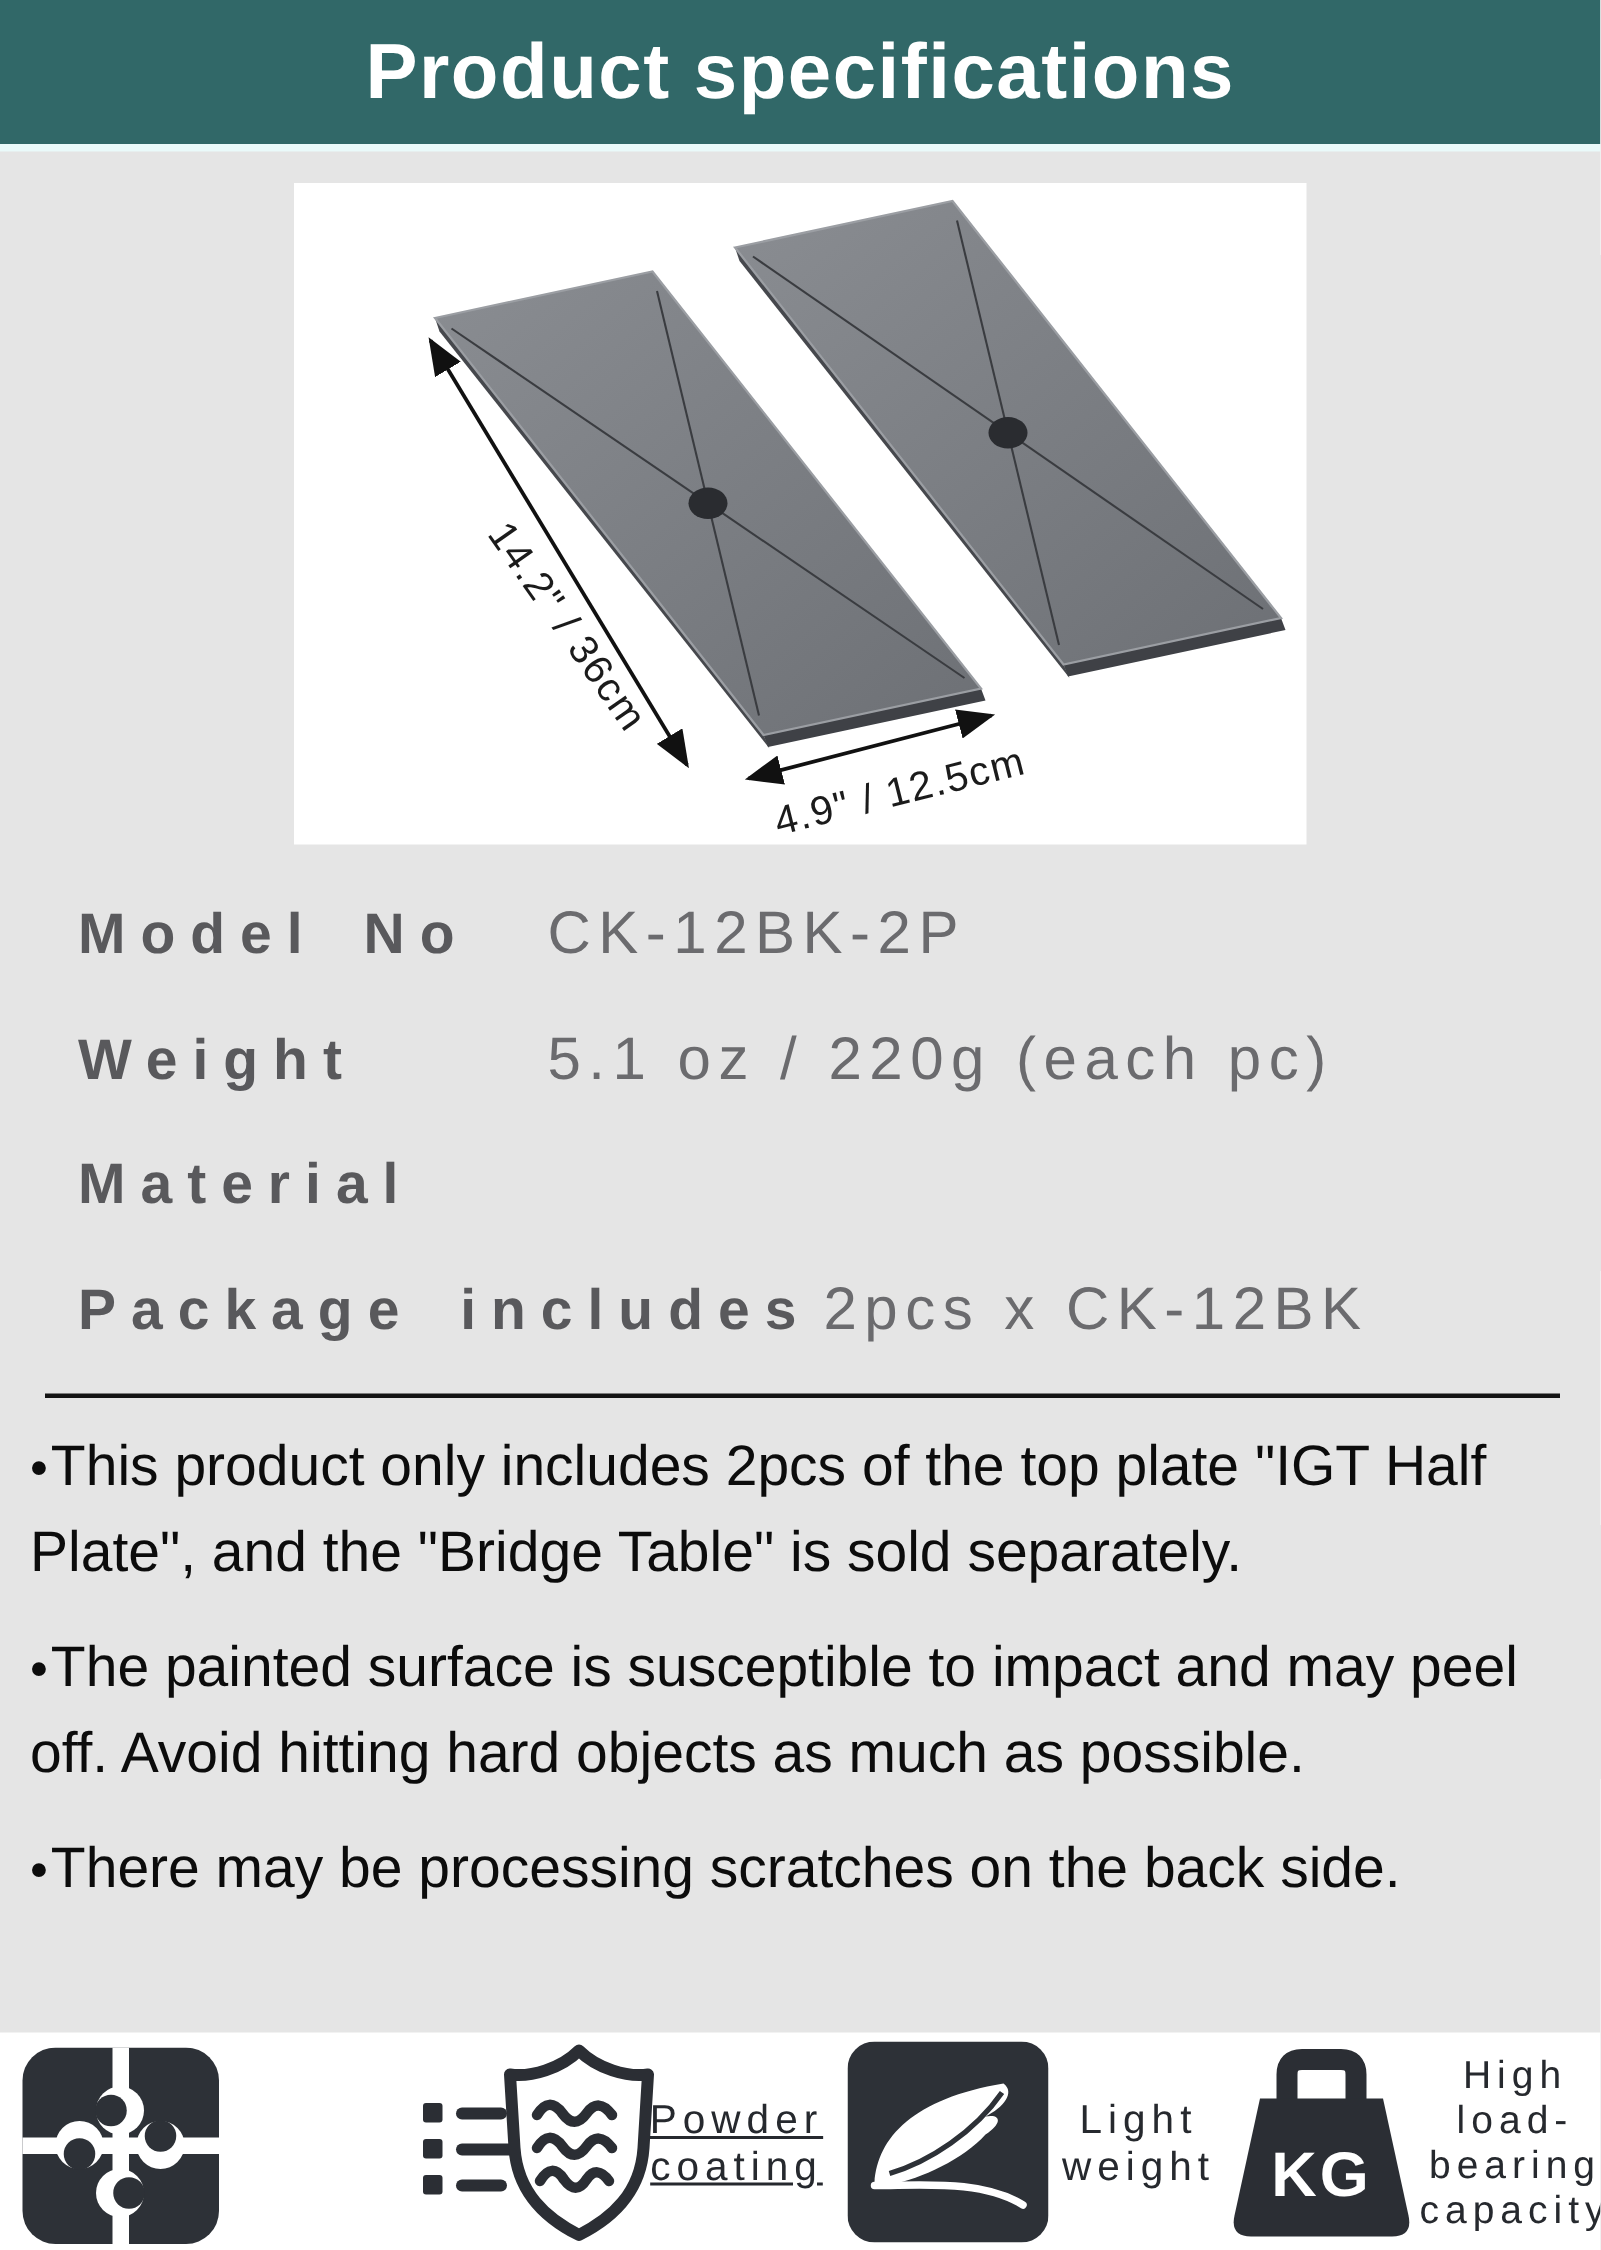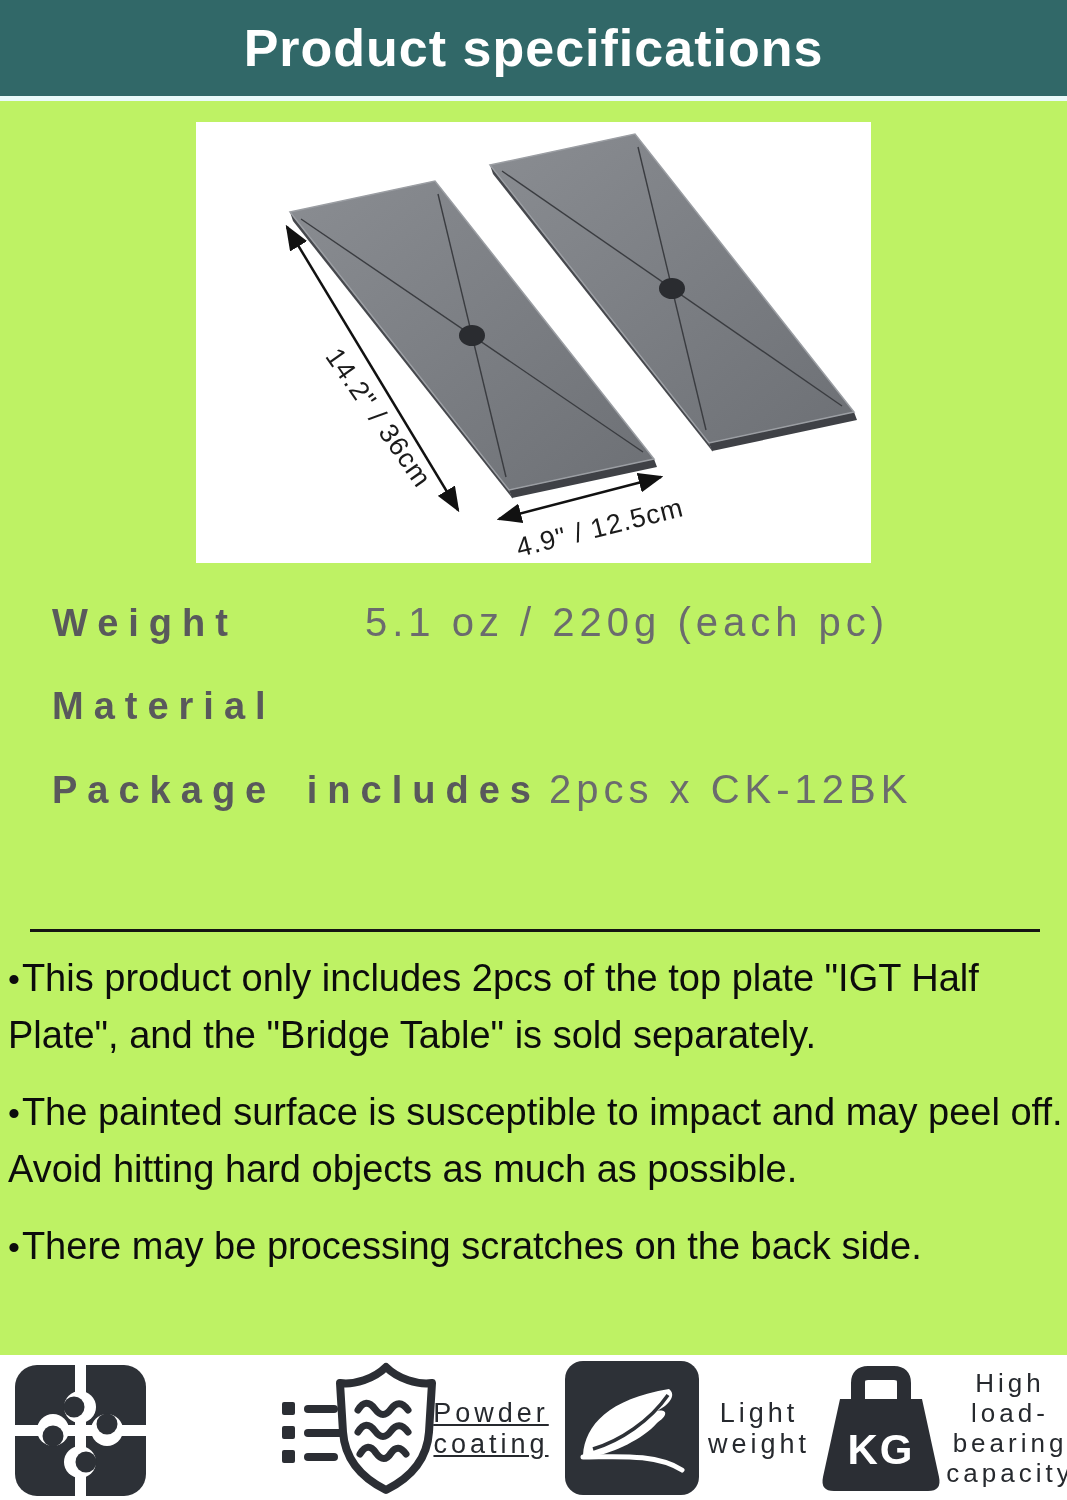--- a/index.html
+++ b/index.html
@@ -1,18 +1,18 @@
 <!DOCTYPE html>
 <html><head>
 <meta charset="utf-8">
 <style>
   html,body { margin:0; padding:0; }
   .page {
     position:relative; width:1067px; height:1500px;
-    background:#bef264; overflow:hidden;
+    background:#e5e5e5; overflow:hidden;
     font-family:"Liberation Sans", sans-serif;
   }
   
   .header {
     position:absolute; top:0; left:0; width:1067px; height:96px;
     background:#316868; display:flex; align-items:center; justify-content:center;
   }
   .header .title {
     color:#ffffff; font-size:52px; font-weight:bold; letter-spacing:1px;
   }
@@ -34,21 +34,21 @@
   .specs { position:absolute; left:52px; top:598px; width:985px; }
   .spec-row { display:flex; align-items:baseline; margin-bottom:35px; line-height:48px; }
   .spec-label {
     font-weight:bold; font-size:38px; letter-spacing:10px; word-spacing:10px;
     color:#59595c; min-width:305px; flex-shrink:0;
   }
   .spec-value { font-size:40px; letter-spacing:5px; color:#6b6b6e; margin-left:8px; white-space:nowrap; }
   .divider { position:absolute; top:929px; left:30px; width:1010px; border-top:3px solid #141414; }
   
   .notes { position:absolute; left:8px; top:950px; width:1058px; }
-  .note { margin:0 0 20px 0; font-size:38px; line-height:1.5; color:#0c0c0c; letter-spacing:0px; }
+  .note { margin:0 0 20px 12px; font-size:38px; line-height:1.5; color:#0c0c0c; letter-spacing:0px; }
   .note .bullet { font-size:34px; margin-right:2px; }
   
   .features {
     position:absolute; left:0; top:1355px; width:1067px; height:145px;
     background:#ffffff;
   }
   .feature-icon { position:absolute; }
   .feature-label {
     position:absolute; display:flex; flex-direction:column; justify-content:center;
     text-align:center; color:#26292e; font-size:27px; letter-spacing:4px; line-height:31px;
@@ -103,20 +103,24 @@
       </g>
 
       <line x1="91" y1="105" x2="262" y2="388" stroke="#111" stroke-width="2.5" marker-start="url(#ah)" marker-end="url(#ah)"></line>
       <line x1="303" y1="397" x2="465" y2="355" stroke="#111" stroke-width="2.5" marker-start="url(#ah)" marker-end="url(#ah)"></line>
     </svg>
     <div class="dim-label" id="dim-length">14.2" / 36cm</div>
     <div class="dim-label" id="dim-width">4.9" / 12.5cm</div>
   </div>
 
   <div class="specs">
+    <div class="spec-row">
+      <div class="spec-label">Model No</div>
+      <div class="spec-value">CK-12BK-2P</div>
+    </div>
     <div class="spec-row">
       <div class="spec-label">Weight</div>
       <div class="spec-value">5.1 oz / 220g (each pc)</div>
     </div>
     <div class="spec-row">
       <div class="spec-label">Material</div>
     </div>
     <div class="spec-row">
       <div class="spec-label">Package includes</div>
       <div class="spec-value">2pcs x CK-12BK</div>

